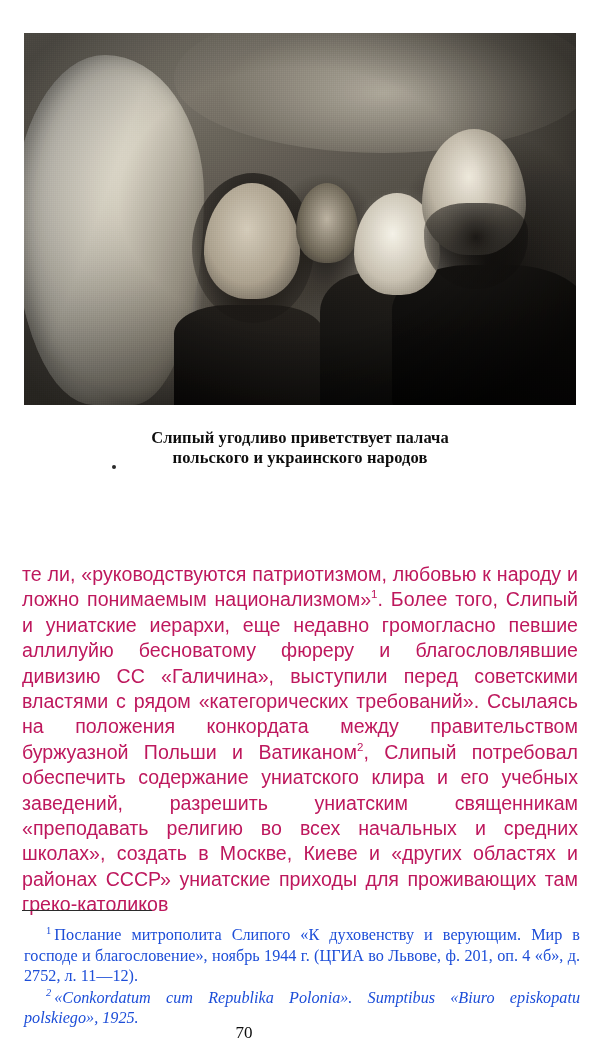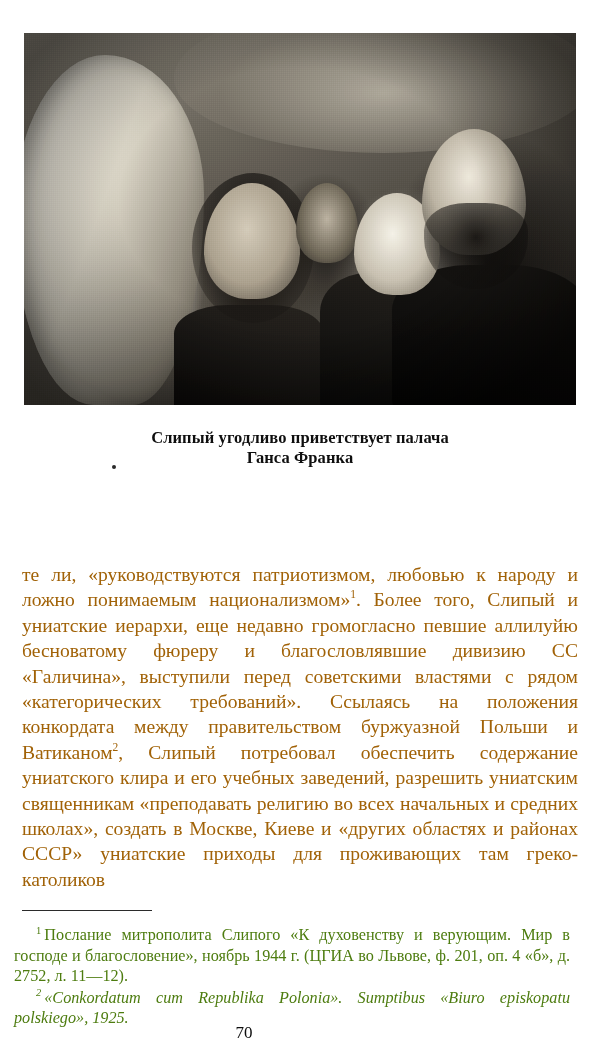--- a/index.html
+++ b/index.html
@@ -142,55 +142,55 @@
     background: #2a2a2a;
     border-radius: 50%;
   }
 
   
   .body-text {
     position: absolute;
     left: 22px;
     top: 562px;
     width: 556px;
-    font-family: Liberation Serif, serif;
+    font-family: Liberation Sans, sans-serif;
     font-size: 19.6px;
     line-height: 25.4px;
     text-align: justify;
     text-align-last: left;
-    color: #a16207;
+    color: #be185d;
     hyphens: manual;
   }
   .body-text p { margin: 0; }
   sup {
     font-size: 11.5px;
     vertical-align: super;
     line-height: 0;
   }
 
   
   .footnote-rule {
     position: absolute;
     left: 22px;
     top: 910px;
     width: 130px;
     height: 1px;
     background: #2b2b2b;
   }
   .footnotes {
     position: absolute;
-    left: 14px;
+    left: 24px;
     top: 925px;
     width: 556px;
     font-family: "Liberation Serif", serif;
     font-size: 16.2px;
     line-height: 20.6px;
     text-align: justify;
     text-align-last: left;
-    color: #4d7c0f;
+    color: #1d4ed8;
   }
   .footnotes p { margin: 0; }
   .footnotes p + p { margin-top: 1px; font-style: italic; }
   .fn-marker {
     font-size: 10.5px;
     vertical-align: super;
     line-height: 0;
     margin-right: 3px;
   }
   .fn-indent { display: inline-block; width: 22px; }
@@ -225,21 +225,21 @@
       <div class="fig fig-priest-head"></div>
       <div class="fig fig-right-head"></div>
       <div class="fig fig-right-beard"></div>
       <div class="vignette"></div>
       <div class="grain"></div>
     </div>
   </div>
 
   <div class="caption">
     <div>Слипый угодливо приветствует палача</div>
-    <div>Ганса Франка</div>
+    <div>польского и украинского народов</div>
   </div>
   <div class="caption-dot"></div>
 
   <div class="body-text">
     <p><span>те ли, «руководствуются патриотизмом, любовью к народу и ложно понимаемым национализмом»</span><sup>1</sup><span>. Более того, Слипый и униатские иерархи, еще недавно громогласно певшие аллилуйю бесноватому фюреру и благословлявшие дивизию СС «Галичина», выступили перед советскими властями с рядом «категорических требований». Ссылаясь на положения конкордата между правительством буржуазной Польши и Ватиканом</span><sup>2</sup><span>, Слипый потребовал обеспечить содержание униатского клира и его учебных заведений, разрешить униатским священникам «преподавать религию во всех начальных и средних школах», создать в Москве, Киеве и «других областях и районах СССР» униатские приходы для проживающих там греко-католиков</span></p>
   </div>
 
   <div class="footnote-rule"></div>
   <div class="footnotes">
     <p><span class="fn-indent"></span><sup class="fn-marker">1</sup><span>Послание митрополита Слипого «К духовенству и верующим. Мир в господе и благословение», ноябрь 1944 г. (ЦГИА во Львове, ф. 201, оп. 4 «б», д. 2752, л. 11—12).</span></p>

